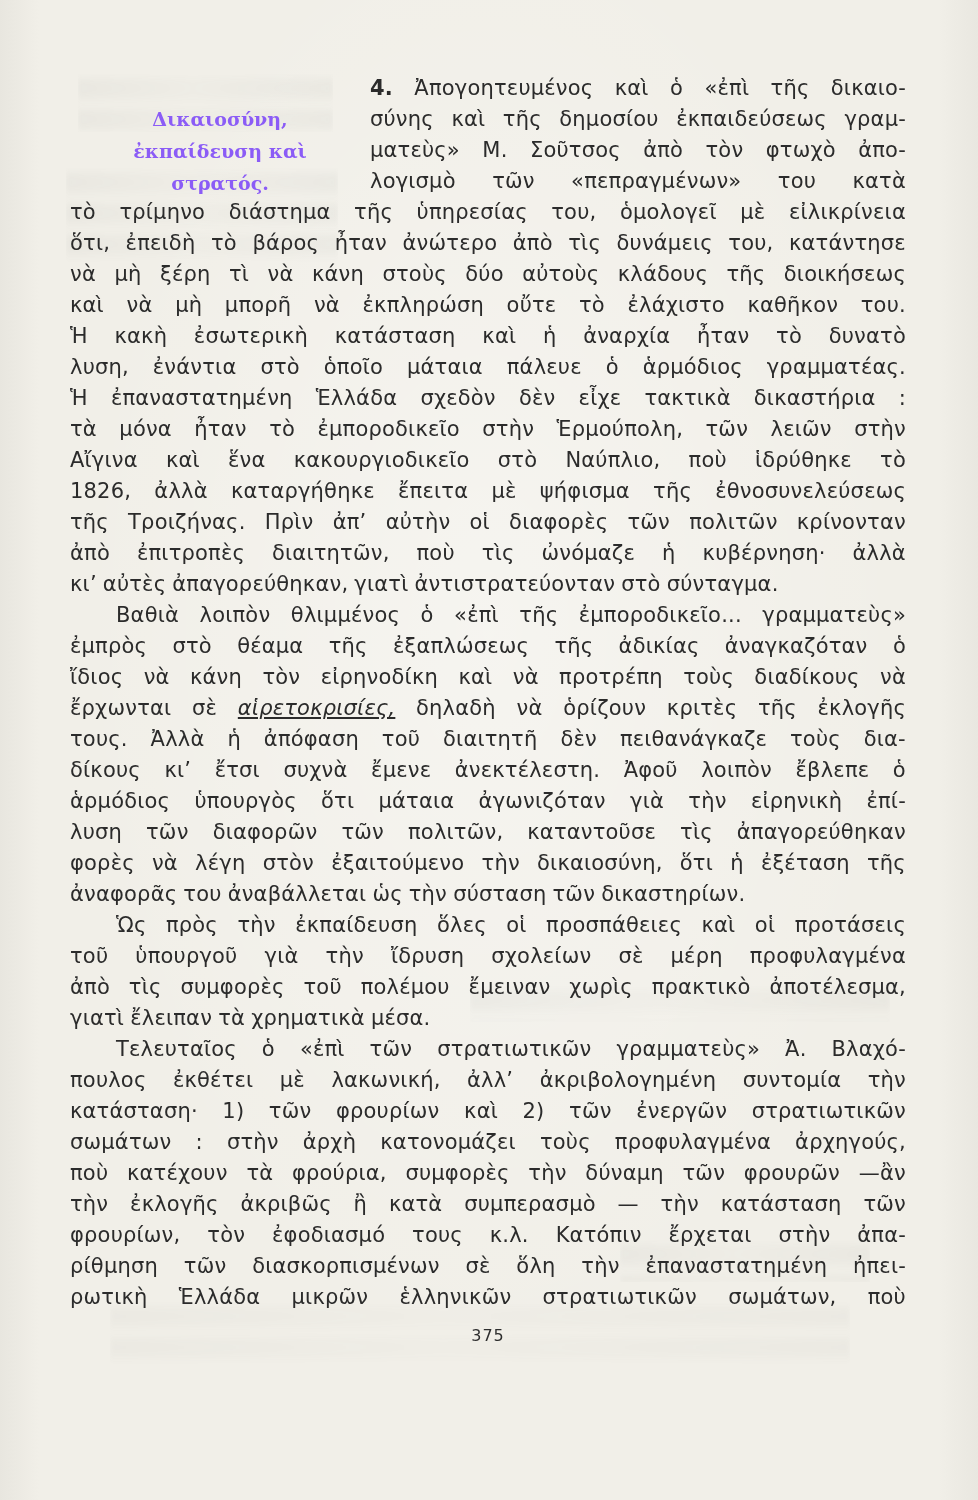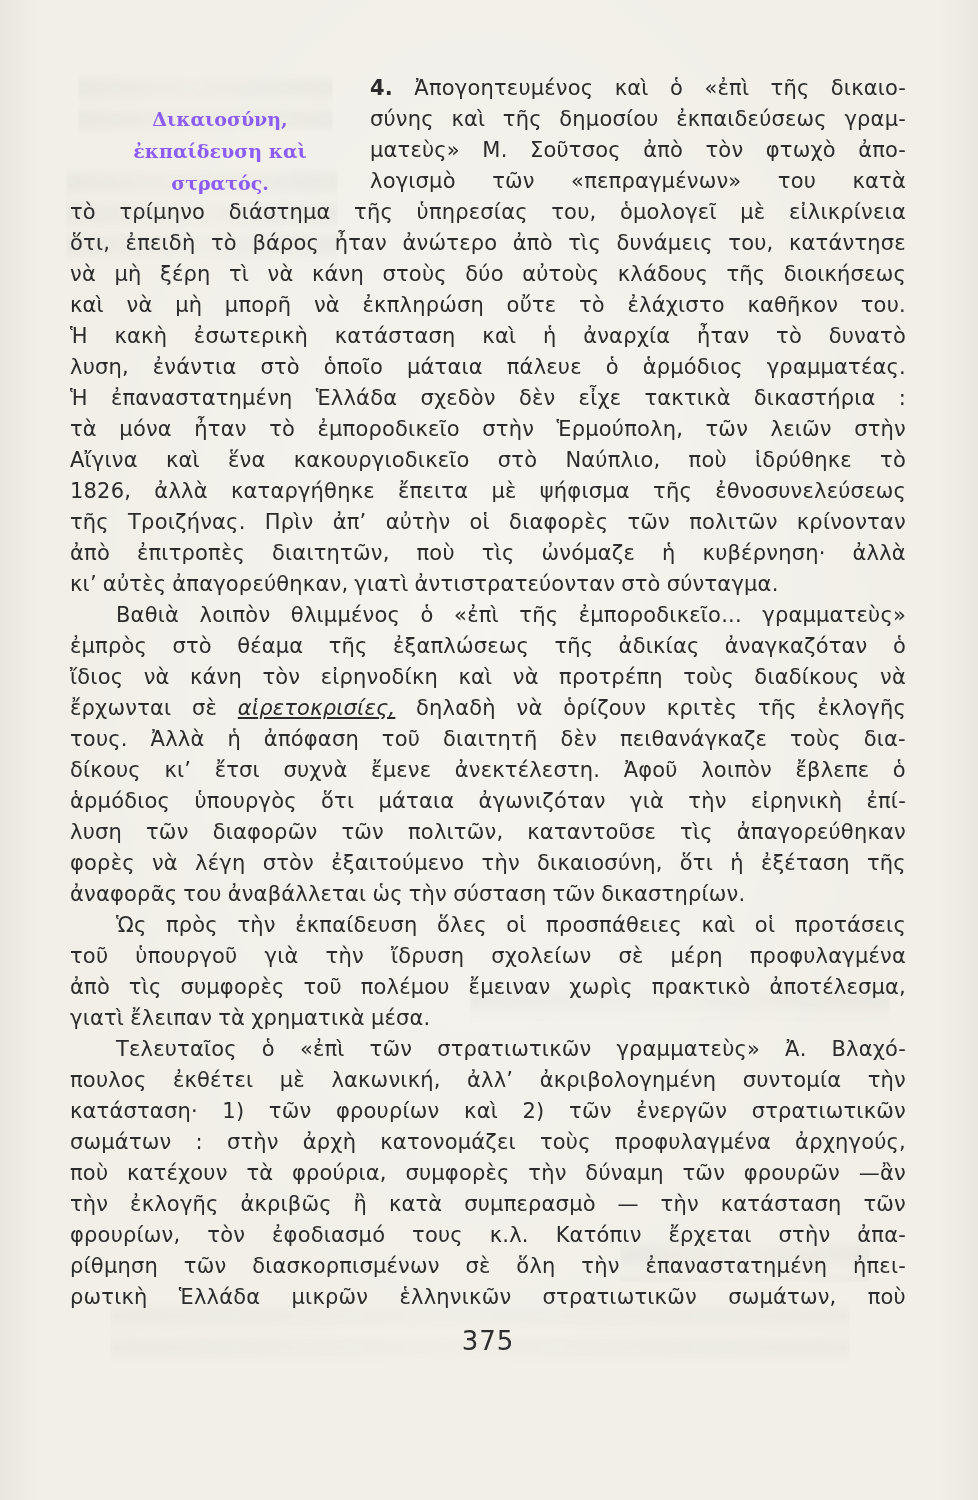--- a/index.html
+++ b/index.html
@@ -61,21 +61,21 @@
   .line span { display: inline-block; }
   .line .it { font-style: italic; text-decoration: underline; }
   .line .bd { font-weight: bold; }
   
   .page-number {
     position: absolute;
     left: 0;
     top: 1326px;
     width: 942px;
     text-align: center;
-    font-size: 26px;
+    font-size: 16px;
     letter-spacing: 1px;
     color: #2e2e2e;
     padding-left: 34px;
   }
   
   .smudge {
     position: absolute;
     pointer-events: none;
     opacity: 0.12;
     filter: blur(2.2px);

